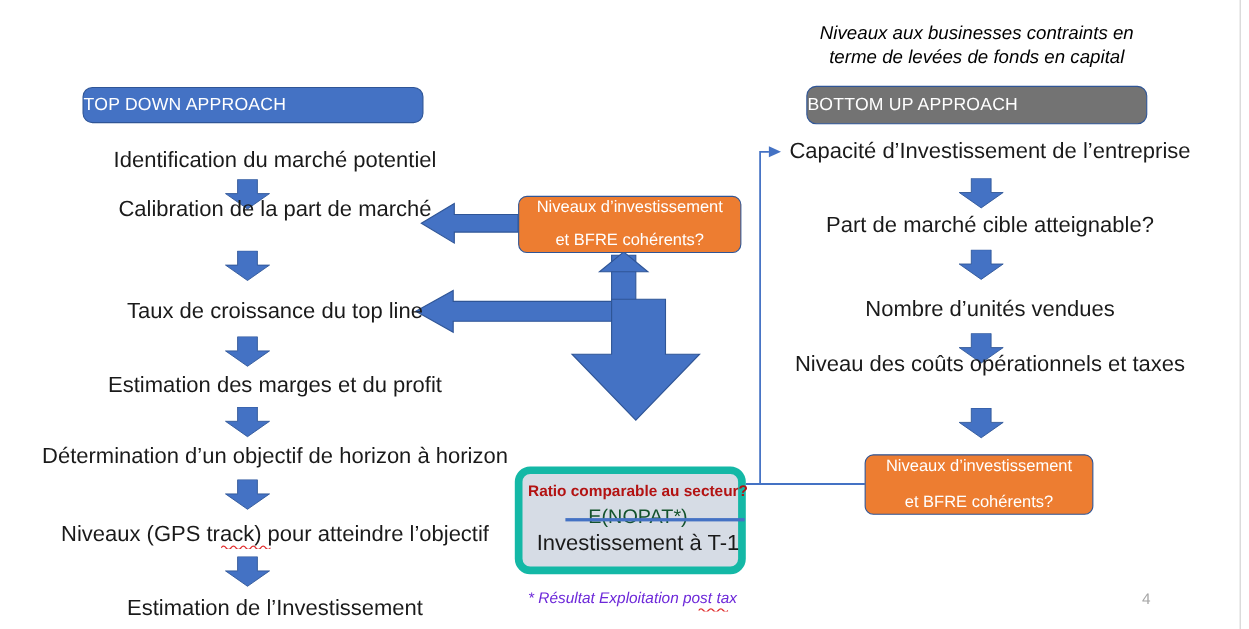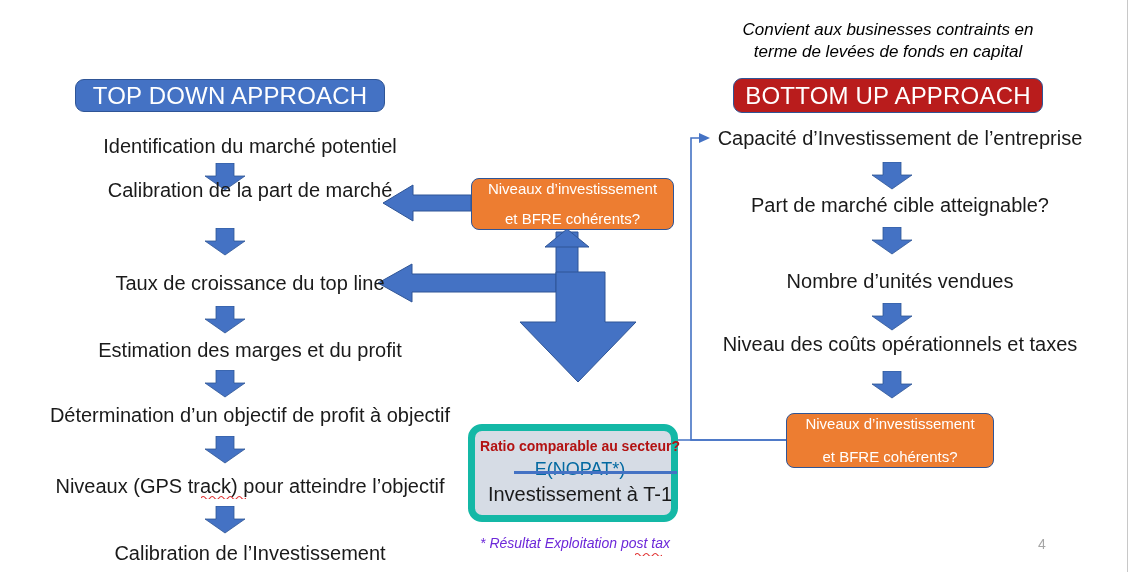--- a/index.html
+++ b/index.html
@@ -24,34 +24,34 @@
     position:absolute;top:0;right:0;width:7px;height:572px;
     background:#ffffff;
   }
 
   
   .banner{
     position:absolute;
     border:1px solid #2f5596;
     border-radius:9px;
     color:#ffffff;
-    font-size:24px;
+    font-size:16px;
     letter-spacing:.2px;
-    display:flex;align-items:center;justify-content:center;
+    display:flex;align-items:center;
     box-sizing:border-box;
     text-align:center;
     white-space:nowrap;
   }
   #banner-topdown{
     left:75px;top:79px;width:310px;height:33px;
     background:#4472c4;
   }
   #banner-bottomup{
     left:733px;top:78px;width:310px;height:35px;
-    background:#b91c1c;
+    background:#737373;
   }
 
   
   .caption{
     position:absolute;
     font-style:italic;
     font-size:17px;
     color:#000000;
     text-align:center;
     line-height:1.32;
@@ -105,21 +105,21 @@
     box-sizing:border-box;
     text-align:center;
   }
   #ratio-title{
     position:absolute;left:0;top:7px;width:210px;
     font-size:14px;font-weight:bold;color:#b31212;
     white-space:nowrap;
   }
   #ratio-num{
     position:absolute;left:0;top:28px;width:210px;
-    font-size:18px;color:#0369a1;white-space:nowrap;
+    font-size:18px;color:#14532d;white-space:nowrap;
   }
   #ratio-den{
     position:absolute;left:0;top:52px;width:210px;
     font-size:20px;color:#1a1a1a;white-space:nowrap;
   }
   
   #ratio-bar{
     position:absolute;left:514px;top:471px;width:163px;height:3px;
     background:#4472c4;
   }
@@ -199,60 +199,60 @@
     </svg>
   </div>
 
   <div class="step col-left" style="top:340px;">Estimation des marges et du profit</div>
   <div class="arrow-down-small" style="left:203px;top:370px;">
     <svg viewBox="0 0 44 28" xmlns="http://www.w3.org/2000/svg">
       <polygon points="13,0 31,0 31,13 42,13 22,27 2,13 13,13" fill="#4472c4" stroke="#2f5596" stroke-width="0.8"></polygon>
     </svg>
   </div>
 
-  <div class="step col-left" style="top:405px;">Détermination d’un objectif de profit à objectif</div>
+  <div class="step col-left" style="top:405px;">Détermination d’un objectif de horizon à horizon</div>
   <div class="arrow-down-small" style="left:203px;top:436px;">
     <svg viewBox="0 0 44 28" xmlns="http://www.w3.org/2000/svg">
       <polygon points="13,0 31,0 31,13 42,13 22,27 2,13 13,13" fill="#4472c4" stroke="#2f5596" stroke-width="0.8"></polygon>
     </svg>
   </div>
 
   <div class="step col-left" style="top:476px;">Niveaux (GPS track) pour atteindre l’objectif</div>
 
   <svg class="squiggle" style="left:201px;top:495px;width:45px;" viewBox="0 0 45 4" preserveAspectRatio="none" xmlns="http://www.w3.org/2000/svg">
     <path d="M0 3 Q2.25 0 4.5 3 T9 3 T13.5 3 T18 3 T22.5 3 T27 3 T31.5 3 T36 3 T40.5 3 T45 3" fill="none" stroke="#e03030" stroke-width="1.2"></path>
   </svg>
   <div class="arrow-down-small" style="left:203px;top:506px;">
     <svg viewBox="0 0 44 28" xmlns="http://www.w3.org/2000/svg">
       <polygon points="13,0 31,0 31,13 42,13 22,27 2,13 13,13" fill="#4472c4" stroke="#2f5596" stroke-width="0.8"></polygon>
     </svg>
   </div>
 
-  <div class="step col-left" style="top:543px;">Calibration de l’Investissement</div>
+  <div class="step col-left" style="top:543px;">Estimation de l’Investissement</div>
 
   <div class="orange-box" id="orange-center">
     <span>Niveaux d’investissement</span>
     <span>et BFRE cohérents?</span>
   </div>
 
   <div id="ratio-box">
     <div id="ratio-title">Ratio comparable au secteur?</div>
     <div id="ratio-num">E(NOPAT*)</div>
     <div id="ratio-den">Investissement à T-1</div>
   </div>
   <div id="ratio-bar"></div>
 
   <div id="ratio-footnote">* Résultat Exploitation post tax</div>
 
   <svg class="squiggle" style="left:635px;top:552px;width:27px;" viewBox="0 0 27 4" preserveAspectRatio="none" xmlns="http://www.w3.org/2000/svg">
     <path d="M0 3 Q2.25 0 4.5 3 T9 3 T13.5 3 T18 3 T22.5 3 T27 3" fill="none" stroke="#e03030" stroke-width="1.2"></path>
   </svg>
 
   <div class="caption" id="caption-bottomup">
-    <div>Convient aux businesses contraints en</div>
+    <div>Niveaux aux businesses contraints en</div>
     <div>terme de levées de fonds en capital</div>
   </div>
 
   <div class="banner" id="banner-bottomup">
     <span>BOTTOM UP APPROACH</span>
   </div>
 
   <div class="step col-right" style="top:128px;">Capacité d’Investissement de l’entreprise</div>
   <div class="arrow-down-small" style="left:870px;top:162px;">
     <svg viewBox="0 0 44 28" xmlns="http://www.w3.org/2000/svg">
@@ -267,21 +267,21 @@
     </svg>
   </div>
 
   <div class="step col-right" style="top:271px;">Nombre d’unités vendues</div>
   <div class="arrow-down-small" style="left:870px;top:303px;">
     <svg viewBox="0 0 44 28" xmlns="http://www.w3.org/2000/svg">
       <polygon points="13,0 31,0 31,13 42,13 22,27 2,13 13,13" fill="#4472c4" stroke="#2f5596" stroke-width="0.8"></polygon>
     </svg>
   </div>
 
-  <div class="step col-right" style="top:334px;">Niveau des coûts opérationnels et taxes</div>
+  <div class="step col-right" style="top:321px;">Niveau des coûts opérationnels et taxes</div>
   <div class="arrow-down-small" style="left:870px;top:371px;">
     <svg viewBox="0 0 44 28" xmlns="http://www.w3.org/2000/svg">
       <polygon points="13,0 31,0 31,13 42,13 22,27 2,13 13,13" fill="#4472c4" stroke="#2f5596" stroke-width="0.8"></polygon>
     </svg>
   </div>
 
   <div class="orange-box" id="orange-bottomright">
     <span>Niveaux d’investissement</span>
     <span>et BFRE cohérents?</span>
   </div>

